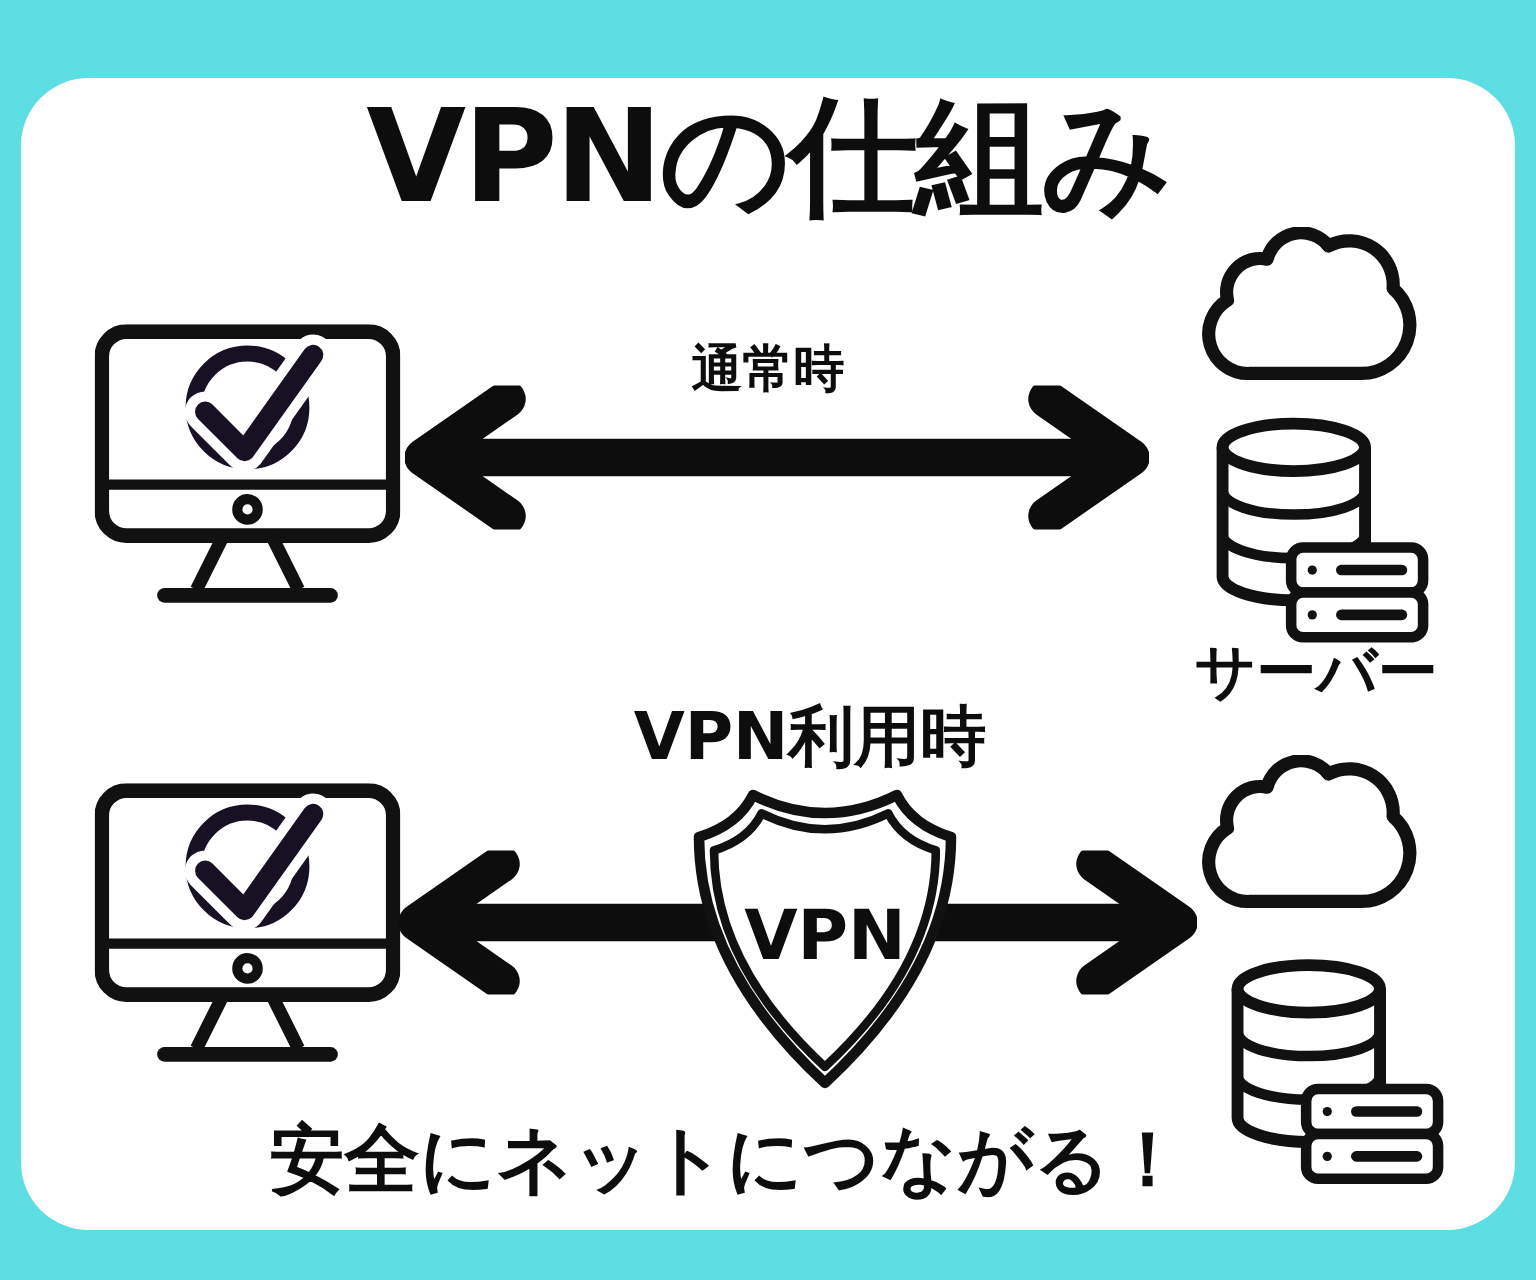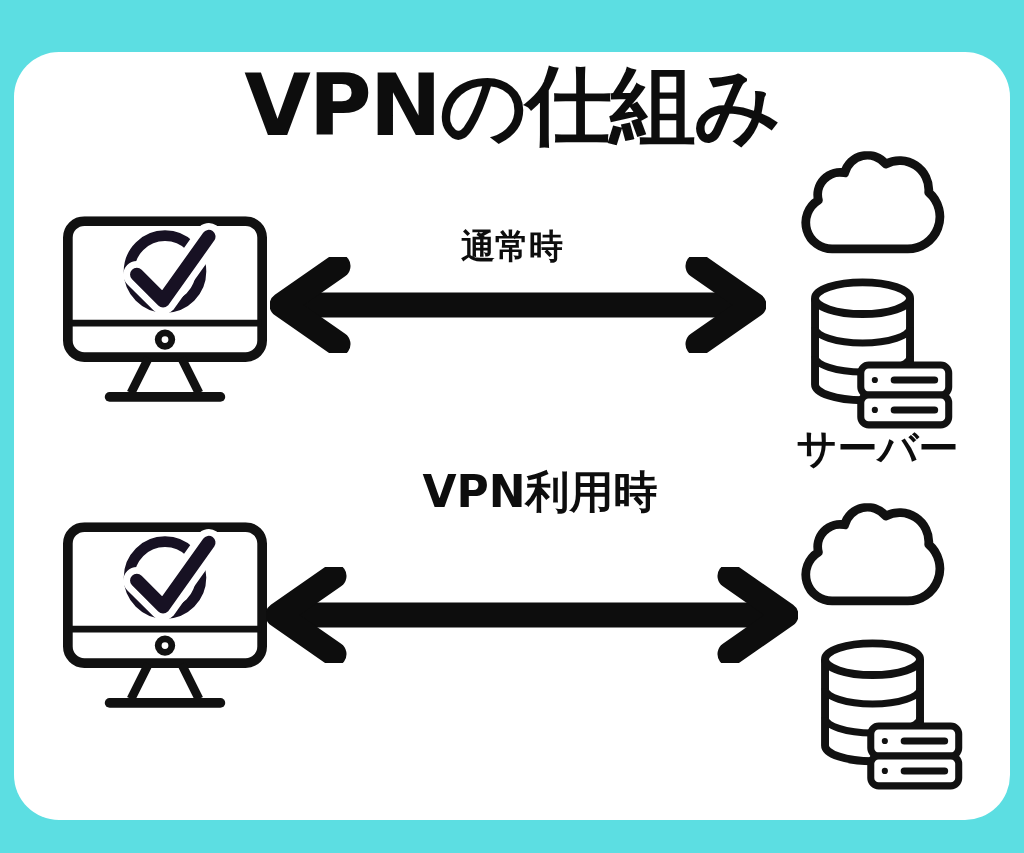--- a/index.html
+++ b/index.html
@@ -95,21 +95,29 @@
   <svg class="abs m2" width="204" height="187" viewBox="0 0 210 192">
       <use href="#sym-monitor"></use>
     </svg>
 
   <svg class="arrow a2" width="532" height="96" viewBox="0 0 532 96">
     <line x1="28" y1="48" x2="504" y2="48" stroke="currentColor" stroke-width="25"></line>
     <polyline points="68,9 12,48 68,87" fill="none" stroke="currentColor" stroke-width="25" stroke-linecap="round" stroke-linejoin="round"></polyline>
     <polyline points="464,9 520,48 464,87" fill="none" stroke="currentColor" stroke-width="25" stroke-linecap="round" stroke-linejoin="round"></polyline>
   </svg>
 
+  <div class="shield-wrap">
+    <svg width="176" height="204" viewBox="0 0 176 204">
+      <path d="M40 6 Q88 30 136 6 Q146 26 172 34 Q172 120 88 198 Q4 120 4 34 Q30 26 40 6 Z" fill="#fff" stroke="#111" stroke-width="7" stroke-linejoin="round"></path>
+      <path d="M40 6 Q88 30 136 6 Q146 26 172 34 Q172 120 88 198 Q4 120 4 34 Q30 26 40 6 Z" transform="translate(10.5,13) scale(0.88)" fill="none" stroke="#111" stroke-width="6.5" stroke-linejoin="round"></path>
+    </svg>
+    <div class="shield-text">VPN</div>
+  </div>
 
   <svg class="abs c2" width="166" height="112" viewBox="0 0 170 112">
       <use href="#sym-cloud"></use>
     </svg>
   <svg class="abs d2" width="146" height="155" viewBox="0 0 166 176">
       <use href="#sym-db"></use>
     </svg>
 
+  <div class="label footer-label">安全にネットにつながる！</div>
 </div>
 
 </body></html>

